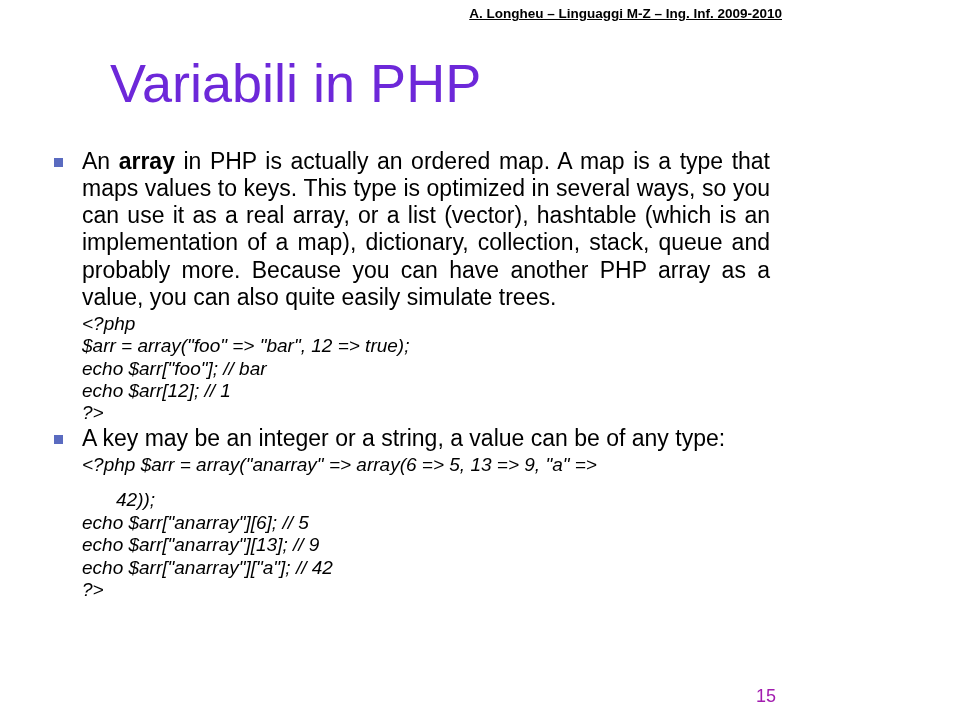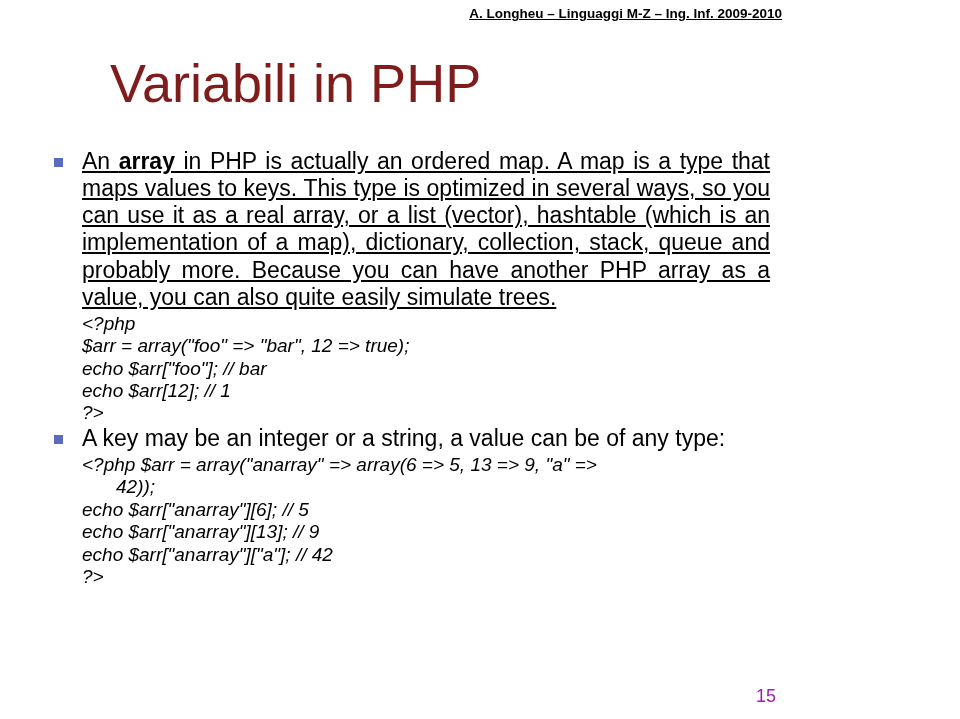--- a/index.html
+++ b/index.html
@@ -26,21 +26,21 @@
     font-weight: bold;
     font-size: 13.5px;
     text-decoration: underline;
     color: #000;
   }
   .title {
     position: absolute;
     top: 52px;
     left: 110px;
     font-size: 54px;
-    color: #7f1d1d;
+    color: #6d28d9;
     font-weight: normal;
     font-family: Tahoma, Verdana, Arial, sans-serif;
   }
   .body {
     position: absolute;
     top: 148px;
     left: 48px;
     right: 26px;
     font-size: 23px;
     line-height: 1.18;
@@ -53,31 +53,30 @@
   .bullet {
     position: absolute;
     left: 6px;
     top: 10px;
     width: 9px;
     height: 9px;
     background: #5a6bc0;
   }
   .just {
     text-align: justify;
-    text-decoration: underline;
   }
   .bold { font-weight: bold; }
   .code-block {
     padding-left: 34px;
     font-style: italic;
     font-size: 19px;
     line-height: 1.18;
   }
   .code-line { white-space: pre; }
-  .sub-indent { padding-left: 34px; }
+  .sub-indent { padding-left: 34px; margin-top: 13px; }
   .pagenum {
     position: absolute;
     bottom: 12px;
     right: 20px;
     font-size: 18px;
     color: #a21caf;
   }
 </style>
 </head>
 <body>

